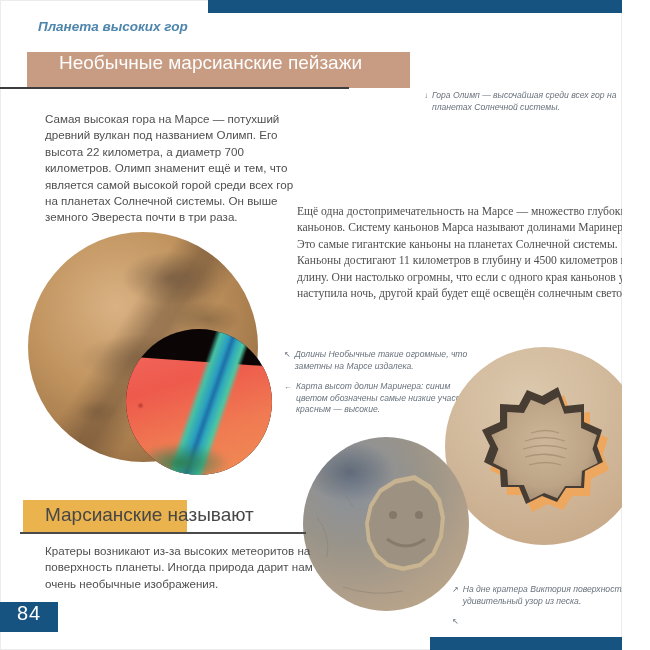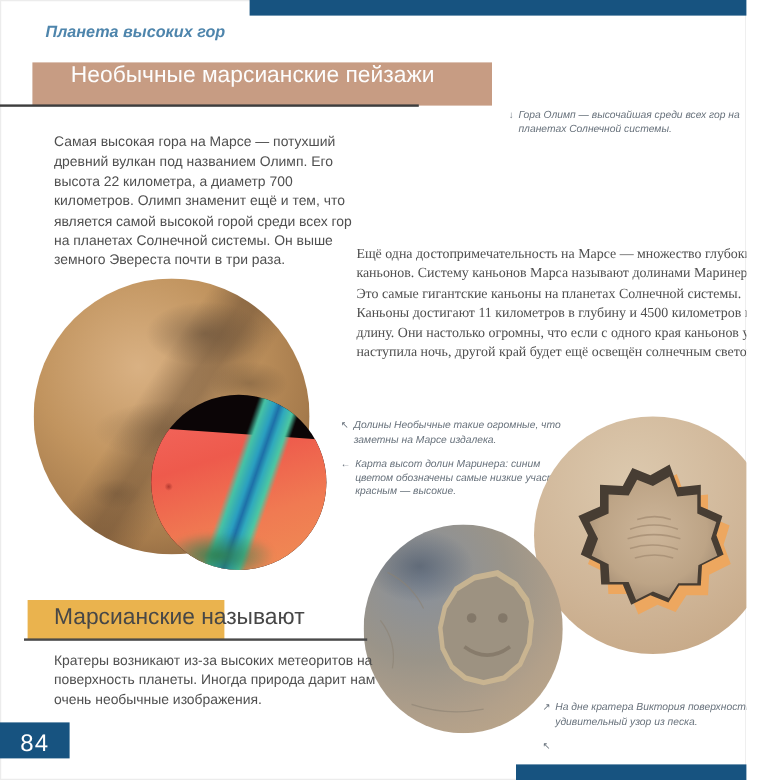--- a/index.html
+++ b/index.html
@@ -7,21 +7,21 @@
     position:relative;width:622px;height:650px;background:#ffffff;overflow:hidden;
     font-family:"Liberation Sans","DejaVu Sans",sans-serif;
     box-shadow:inset 0 0 0 1px #ececec;
   }
   .abs{position:absolute;}
   
   .bar{background:#175380;}
   .top-bar{left:208px;top:0;width:442px;height:13px;}
   .bottom-bar{left:430px;top:637px;width:220px;height:13px;}
   .page-num{left:0;top:602px;width:58px;height:30px;background:#175380;color:#fff;
-    display:flex;align-items:flex-end;justify-content:center;font-size:20px;letter-spacing:1px;}
+    display:flex;align-items:flex-start;justify-content:center;font-size:20px;letter-spacing:1px;}
   
   .kicker{left:38px;top:19px;font-style:italic;font-weight:bold;font-size:13.5px;color:#4e85ac;}
   
   .banner-tan{left:27px;top:52px;width:383px;height:36px;background:#c79c83;color:#fdfdfd;
     display:flex;align-items:flex-start;padding-left:32px;box-sizing:border-box;font-size:19px;}
   .rule1{left:0;top:87px;width:349px;height:2px;background:#3d3d3d;}
   .banner-yellow{left:23px;top:500px;width:164px;height:33px;background:#eab34e;}
   .heading2{left:45px;top:504px;font-size:19px;color:#474747;}
   .rule2{left:20px;top:532px;width:286px;height:1.5px;background:#4a4a4a;}
   

